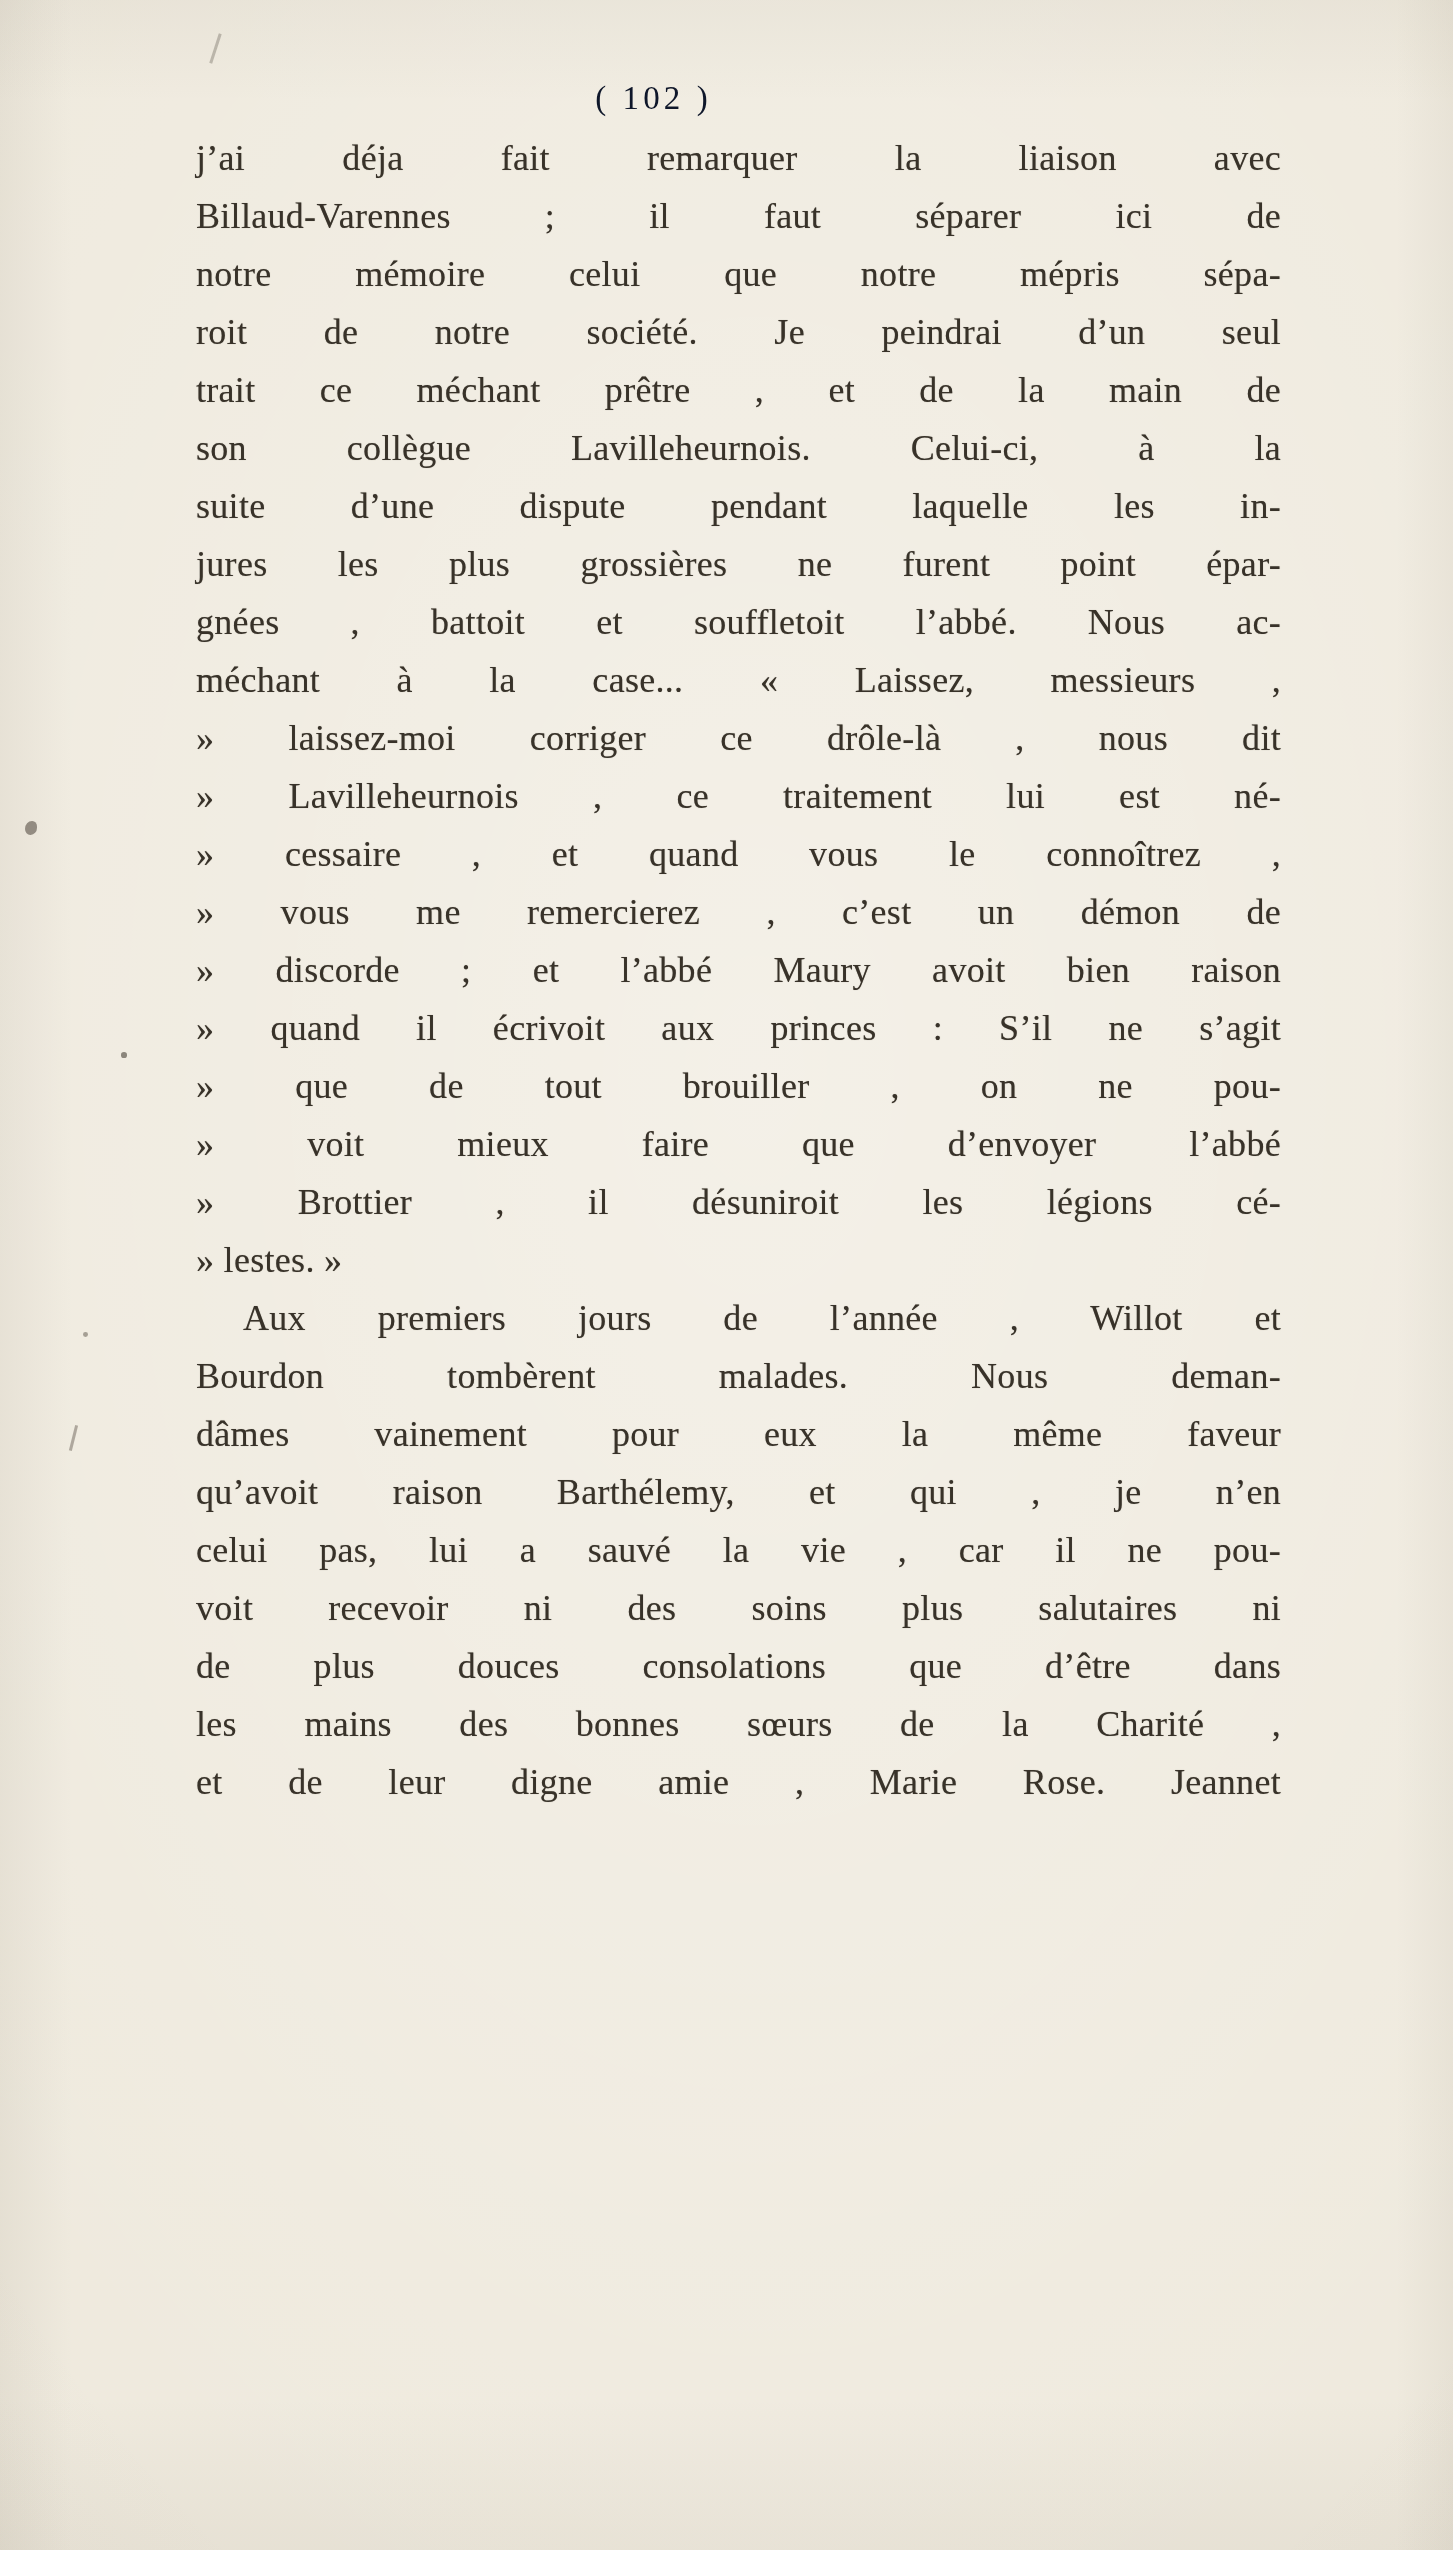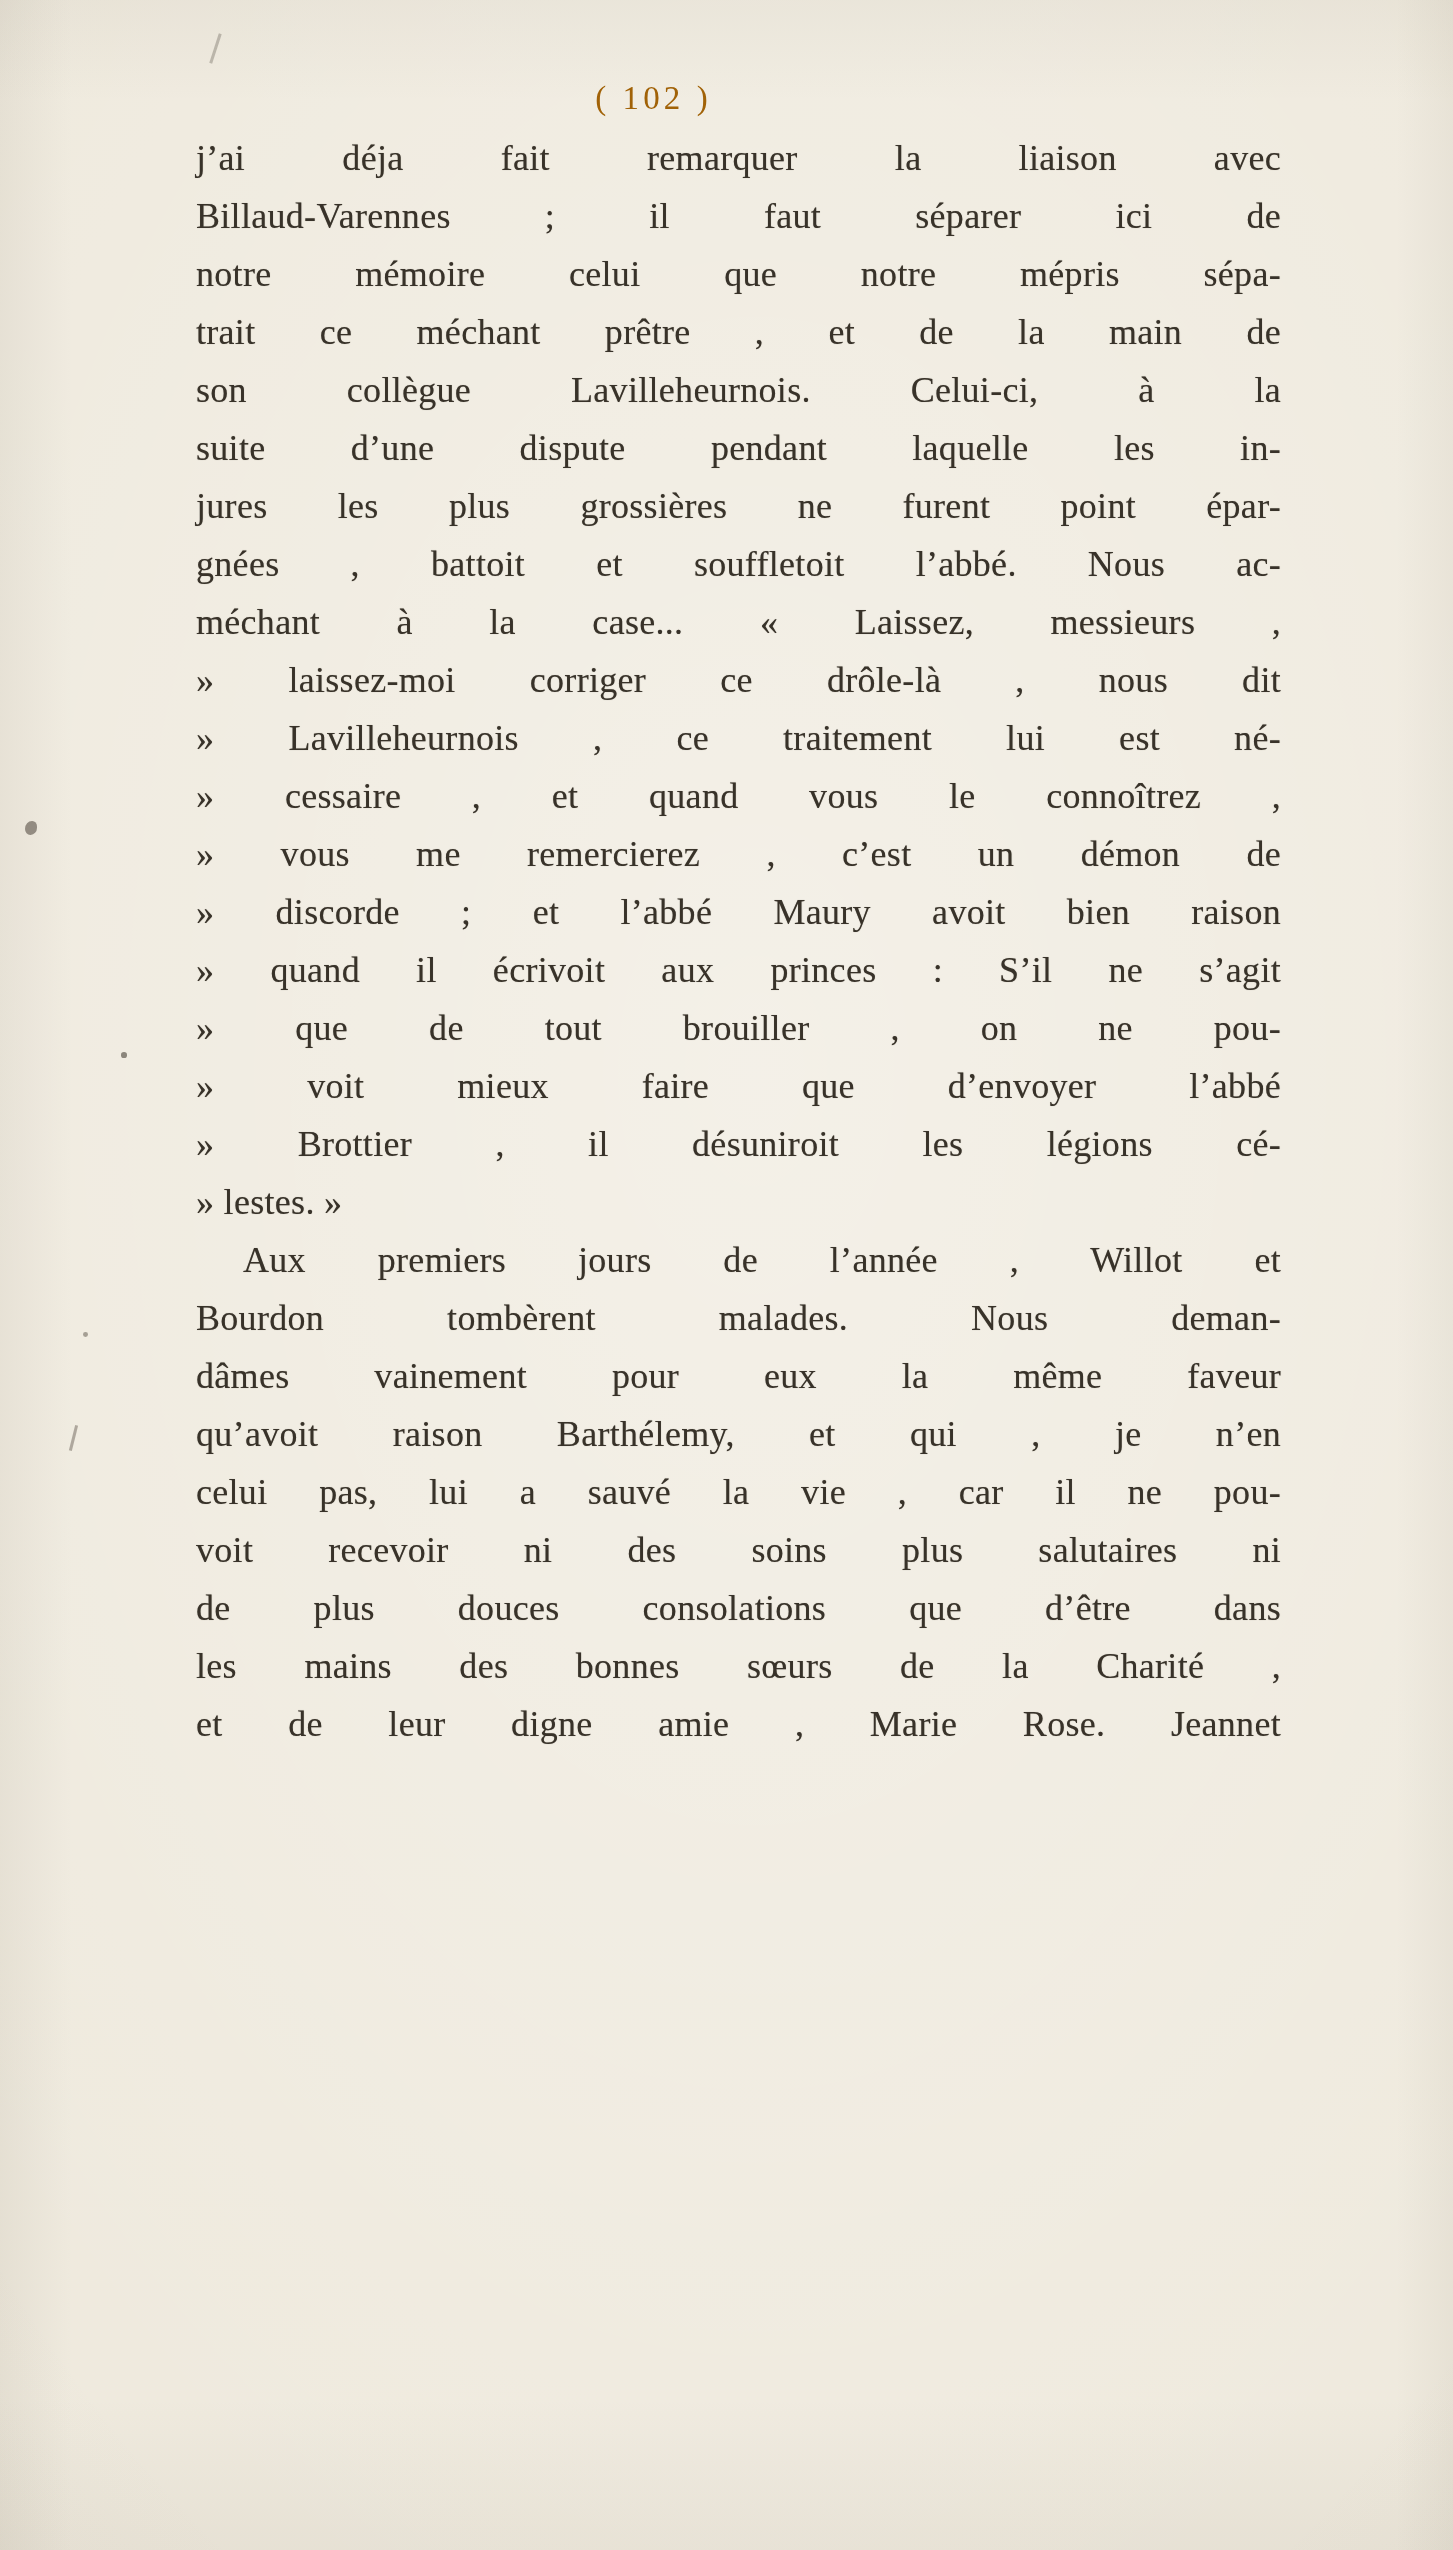--- a/index.html
+++ b/index.html
@@ -31,21 +31,21 @@
     width: 1085px;
   }
   .header {
     font-size: 33px;
     line-height: 62px;
     height: 62px;
     text-align: center;
     letter-spacing: 4.1px;
     position: relative;
     left: -85px;
-    color: #a16207;
+    color: #0f172a;
   }
   .line {
     font-size: 36px;
     line-height: 58px;
     height: 58px;
     white-space: nowrap;
     text-align: justify;
     text-align-last: justify;
     letter-spacing: 0.3px;
     text-shadow: 0 0 0.8px rgba(56,50,41,0.45);
@@ -76,20 +76,21 @@
   <div class="speck s3"></div>
   <div class="speck s4"></div>
   <div class="speck s5"></div>
 
   <div class="textblock">
     <div class="header">( 102 )</div>
 
     <div class="line"><span>j’ai déja fait remarquer la liaison avec</span><span class="it"></span></div>
     <div class="line"><span>Billaud-Varennes ; il faut séparer ici de</span><span class="it"></span></div>
     <div class="line"><span>notre mémoire celui que notre mépris sépa-</span><span class="it"></span></div>
+    <div class="line"><span>roit de notre société. Je peindrai d’un seul</span><span class="it"></span></div>
     <div class="line"><span>trait ce méchant prêtre , et de la main de</span><span class="it"></span></div>
     <div class="line"><span>son collègue Lavilleheurnois. Celui-ci, à la</span><span class="it"></span></div>
     <div class="line"><span>suite d’une dispute pendant laquelle les in-</span><span class="it"></span></div>
     <div class="line"><span>jures les plus grossières ne furent point épar-</span><span class="it"></span></div>
     <div class="line"><span>gnées , battoit et souffletoit l’abbé. Nous ac-</span><span class="it"></span></div>
     <div class="line"><span>méchant à la case... « Laissez, messieurs ,</span><span class="it"></span></div>
     <div class="line"><span>» laissez-moi corriger ce drôle-là , nous dit</span><span class="it"></span></div>
     <div class="line"><span>» Lavilleheurnois , ce traitement lui est né-</span><span class="it"></span></div>
     <div class="line"><span>» cessaire , et quand vous le connoîtrez ,</span><span class="it"></span></div>
     <div class="line"><span>» vous me remercierez , c’est un démon de</span><span class="it"></span></div>

